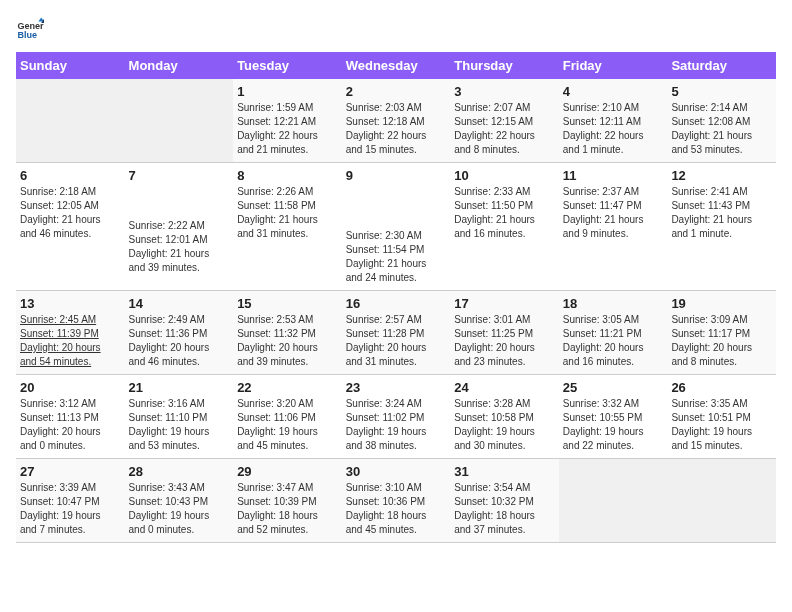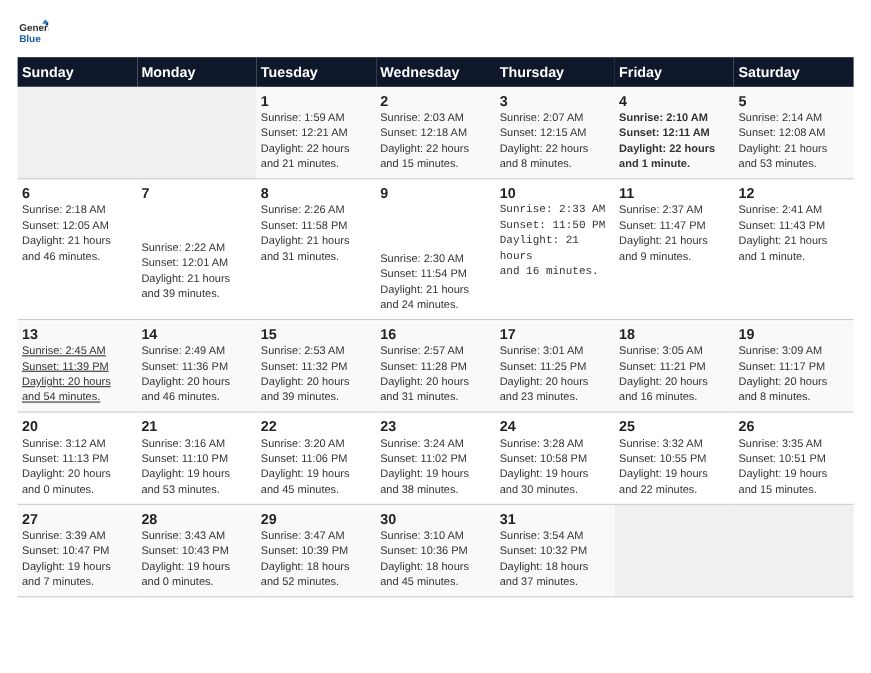--- a/index.html
+++ b/index.html
@@ -36,21 +36,21 @@
     .location {
       font-size: 14px;
       color: #444;
     }
     table {
       width: 100%;
       border-collapse: collapse;
       font-size: 11px;
     }
     thead tr th {
-      background-color: #0f172a;
+      background-color: #8b5cf6;
       color: #fff;
       padding: 6px 4px;
       text-align: left;
       font-size: 13px;
       font-weight: bold;
     }
     tbody tr {
       border-bottom: 1px solid #ccc;
     }
     tbody tr:nth-child(odd) {
@@ -131,21 +131,21 @@
         </td>
         <td>
           <span class="day-number">3</span>
           <div class="day-detail" style="white-space: pre-line;">Sunrise: 2:07 AM
 Sunset: 12:15 AM
 Daylight: 22 hours
 and 8 minutes.</div>
         </td>
         <td>
           <span class="day-number">4</span>
-          <div class="day-detail" style="white-space: pre-line; font-weight: bold;">Sunrise: 2:10 AM
+          <div class="day-detail" style="white-space: pre-line;">Sunrise: 2:10 AM
 Sunset: 12:11 AM
 Daylight: 22 hours
 and 1 minute.</div>
         </td>
         <td>
           <span class="day-number">5</span>
           <div class="day-detail" style="white-space: pre-line;">Sunrise: 2:14 AM
 Sunset: 12:08 AM
 Daylight: 21 hours
 and 53 minutes.</div>
@@ -175,21 +175,21 @@
         </td>
         <td>
           <span class="day-number">9</span>
           <div class="day-detail" style="white-space: pre-line; margin-top: 46px;">Sunrise: 2:30 AM
 Sunset: 11:54 PM
 Daylight: 21 hours
 and 24 minutes.</div>
         </td>
         <td>
           <span class="day-number">10</span>
-          <div class="day-detail" style="white-space: pre-line; font-family: Liberation Mono, monospace;">Sunrise: 2:33 AM
+          <div class="day-detail" style="white-space: pre-line;">Sunrise: 2:33 AM
 Sunset: 11:50 PM
 Daylight: 21 hours
 and 16 minutes.</div>
         </td>
         <td>
           <span class="day-number">11</span>
           <div class="day-detail" style="white-space: pre-line;">Sunrise: 2:37 AM
 Sunset: 11:47 PM
 Daylight: 21 hours
 and 9 minutes.</div>

